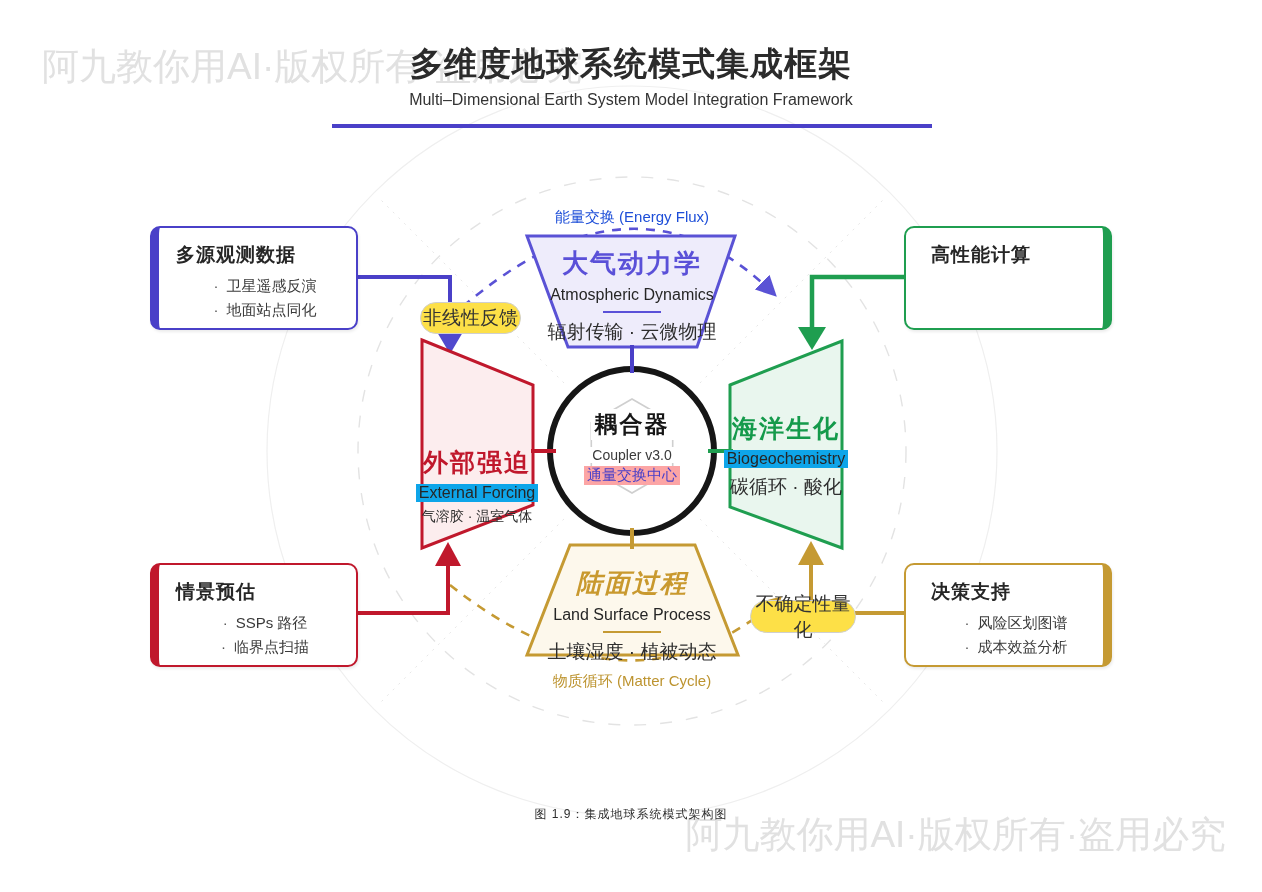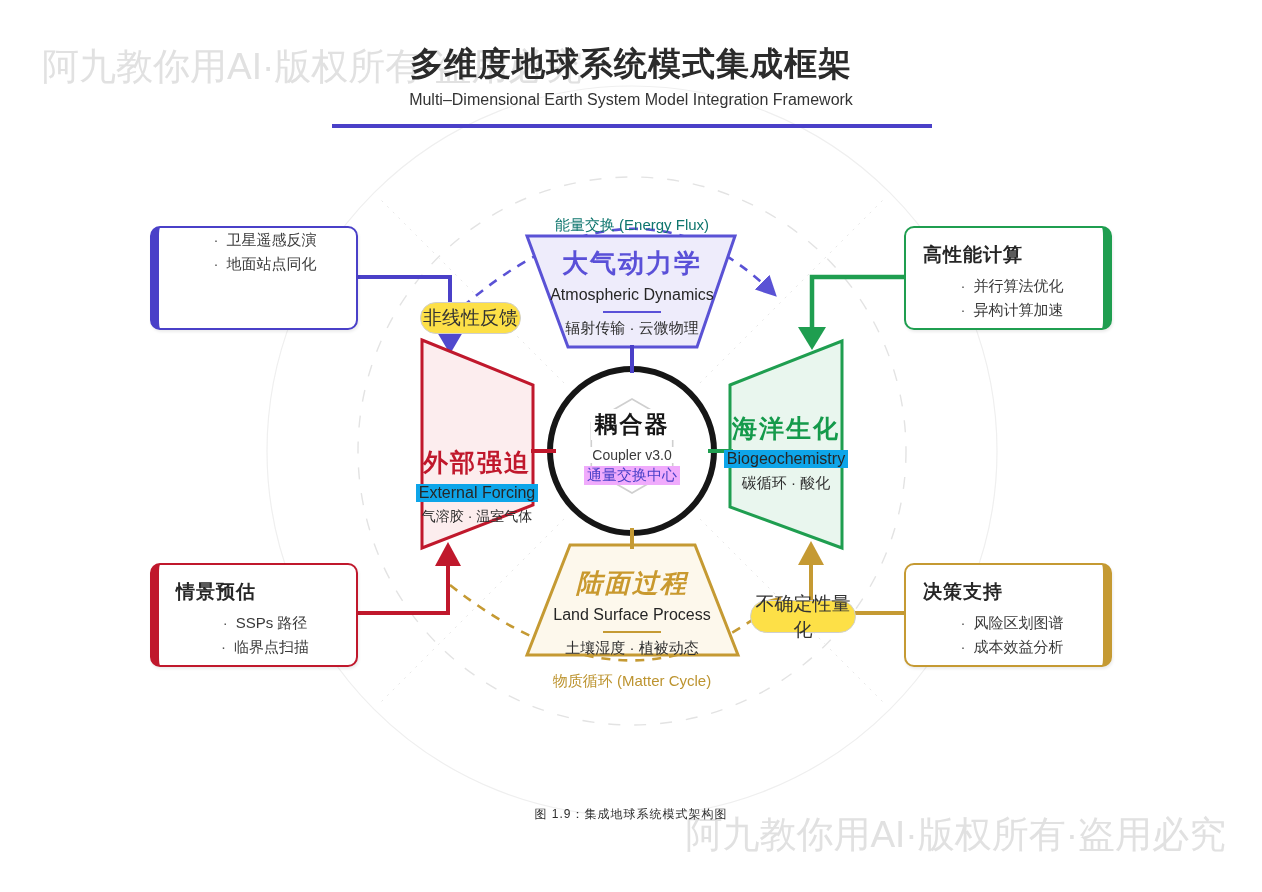--- a/index.html
+++ b/index.html
@@ -17,53 +17,53 @@
   .subtitle{position:absolute;left:0;top:91px;width:100%;text-align:center;font-size:16px;
             color:#333;z-index:3;}
   .title-rule{position:absolute;left:332px;top:124px;width:600px;height:4px;background:#4a40c8;z-index:3;}
 
   svg{position:absolute;left:0;top:0;z-index:2;}
 
   
   .card{position:absolute;width:208px;height:104px;background:#fff;border:2.5px solid #000;
         border-radius:10px;box-sizing:border-box;z-index:4;box-shadow:1px 2px 3px rgba(0,0,0,.08);}
   .card.left-bar{border-left-width:9px;}
-  .card.right-bar{border-right-width:9px;}
+  .card.right-bar{border-right-width:9px;padding-left:8px;}
   .card.purple{border-color:#4a40c8;}
   .card.green{border-color:#1f9e50;}
   .card.red{border-color:#c0182c;}
   .card.gold{border-color:#c59a33;}
   .card-title{margin:14px 0 6px 17px;font-size:19px;font-weight:700;color:#262626;letter-spacing:1px;}
   .card ul{margin:0;padding:0 0 0 15px;list-style:none;text-align:center;}
   .card li{font-size:15px;color:#3a3a3a;line-height:24px;}
   .card li .b{margin-right:8px;color:#555;}
 
   
   .mod{position:absolute;text-align:center;z-index:4;}
   .mod-title{font-size:26px;font-weight:700;letter-spacing:2px;}
   .mod-en{font-size:16px;color:#262626;margin-top:5px;}
   .mod-en.boxed{display:inline-block;background:#0ea5e9;padding:0 3px;}
-  .mod-detail{font-size:15px;color:#2e2e2e;margin-top:4px;}
+  .mod-detail{font-size:19px;color:#2e2e2e;margin-top:4px;}
   .mod-divider{width:58px;height:2px;margin:7px auto 6px;}
   .c-purple{color:#5a50d8;} .bg-purple{background:#5a50d8;}
   .c-green{color:#149a4b;}
   .c-red{color:#c0182c;}
   .c-gold{color:#c9992e;font-style:italic;} .bg-gold{background:#c59a33;}
 
   
   .hub{position:absolute;left:547px;top:409px;width:170px;text-align:center;z-index:5;}
   .hub-name{font-size:23px;font-weight:700;color:#161616;letter-spacing:2px;display:inline-block;background:#fff;padding:0 4px;}
   .hub-version{font-size:14px;color:#3a3a3a;margin-top:7px;display:block;}
   .hub-version span{display:inline-block;background:#fff;padding:0 3px;}
   .hub-role{font-size:15px;color:#4a40c8;margin-top:3px;display:block;}
-  .hub-role span{display:inline-block;background:#f0abfc;padding:0 3px;}
+  .hub-role span{display:inline-block;background:#fca5a5;padding:0 3px;}
 
   
   .flow-label{position:absolute;width:300px;text-align:center;font-size:15px;z-index:4;}
-  .fl-energy{left:482px;top:216px;color:#0f766e;}
+  .fl-energy{left:482px;top:208px;color:#1d4ed8;}
   .fl-matter{left:482px;top:672px;color:#bd9430;}
 
   
   .pill{position:absolute;background:#fde047;border:1.5px solid #cfcfcf;border-radius:17px;
         font-size:19px;color:#333;z-index:5;box-sizing:border-box;text-align:center;
         display:flex;align-items:center;justify-content:center;}
   .pill-feedback{left:420px;top:302px;width:101px;height:32px;}
   .pill-uncertainty{left:750px;top:600px;width:106px;height:33px;}
 
   .caption{position:absolute;left:0;top:806px;width:1262px;text-align:center;font-size:12px;
@@ -161,32 +161,29 @@
   <span class="hub-role"><span>通量交换中心</span></span>
 </div>
 
 <div class="flow-label fl-energy">能量交换 (Energy Flux)</div>
 <div class="flow-label fl-matter">物质循环 (Matter Cycle)</div>
 
 <div class="pill pill-feedback">非线性反馈</div>
 <div class="pill pill-uncertainty">不确定性量化</div>
 
 <div class="card purple left-bar" style="left:150px;top:226px;">
+  <div class="card-title">多源观测数据</div>
   <ul>
     <li><span class="b">·</span><span>卫星遥感反演</span></li>
     <li><span class="b">·</span><span>地面站点同化</span></li>
   </ul>
 </div>
 
 <div class="card green right-bar" style="left:904px;top:226px;">
   <div class="card-title">高性能计算</div>
-  <ul>
-    <li><span class="b">·</span><span>并行算法优化</span></li>
-    <li><span class="b">·</span><span>异构计算加速</span></li>
-  </ul>
 </div>
 
 <div class="card red left-bar" style="left:150px;top:563px;">
   <div class="card-title">情景预估</div>
   <ul>
     <li><span class="b">·</span><span>SSPs 路径</span></li>
     <li><span class="b">·</span><span>临界点扫描</span></li>
   </ul>
 </div>
 

